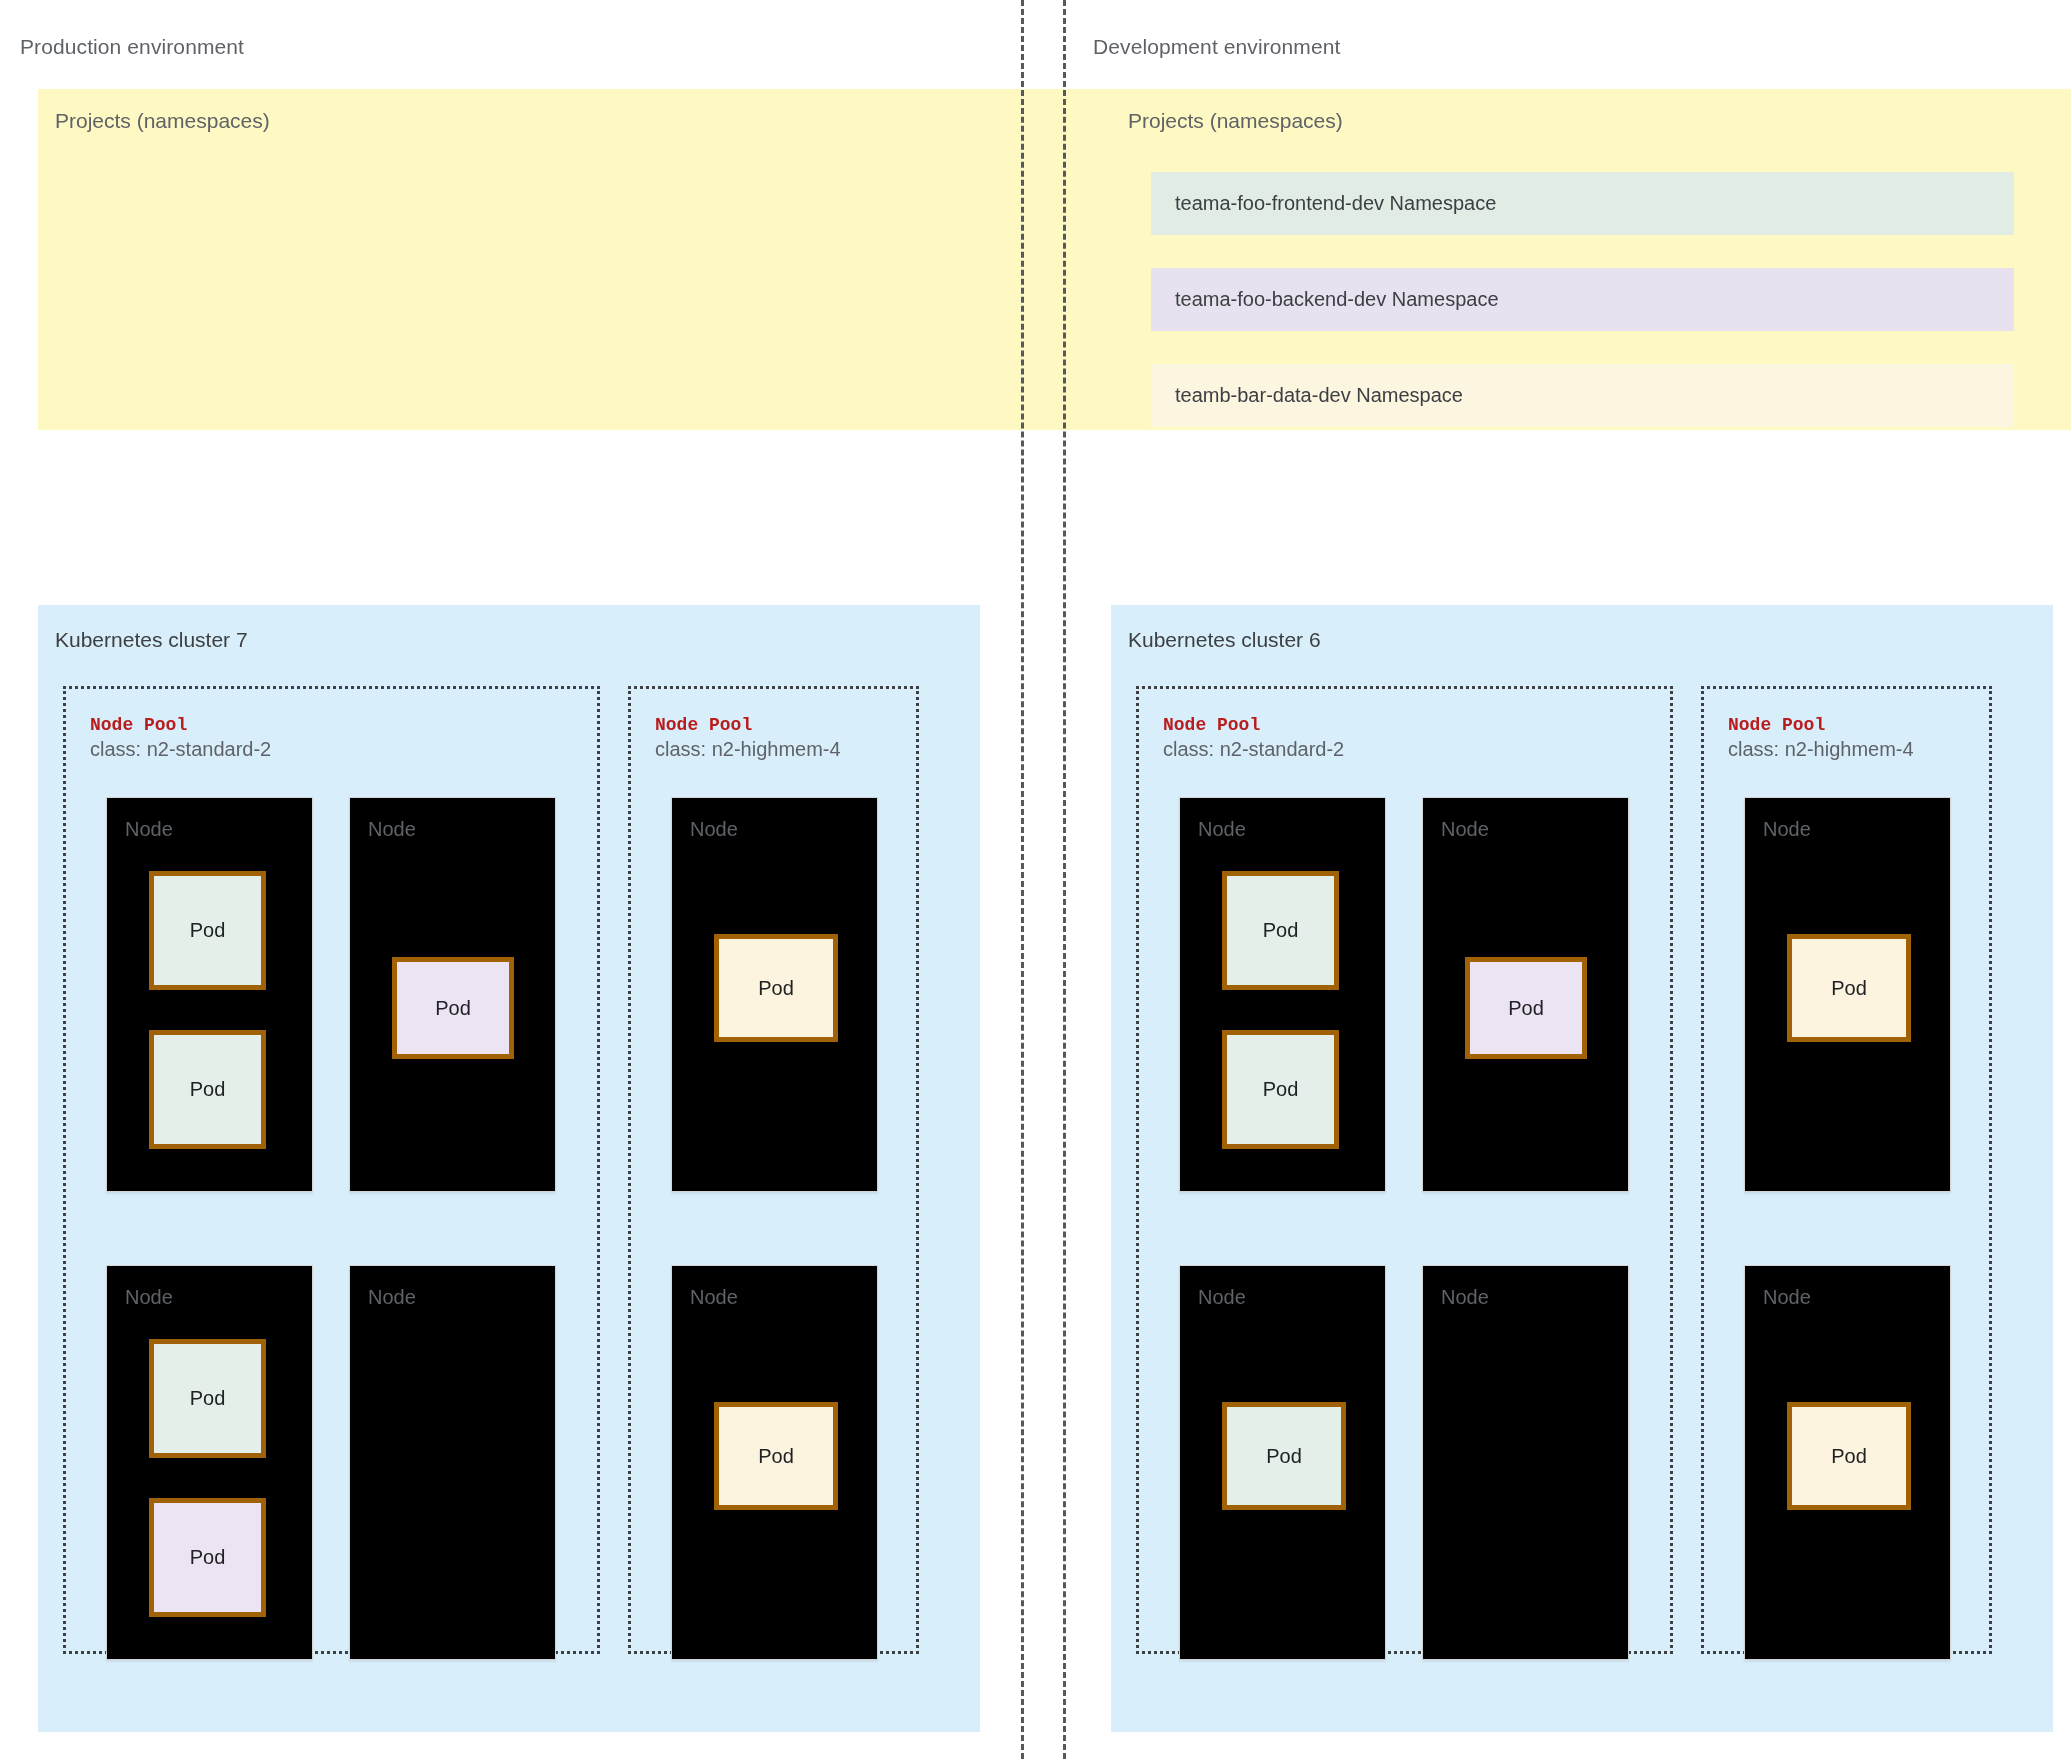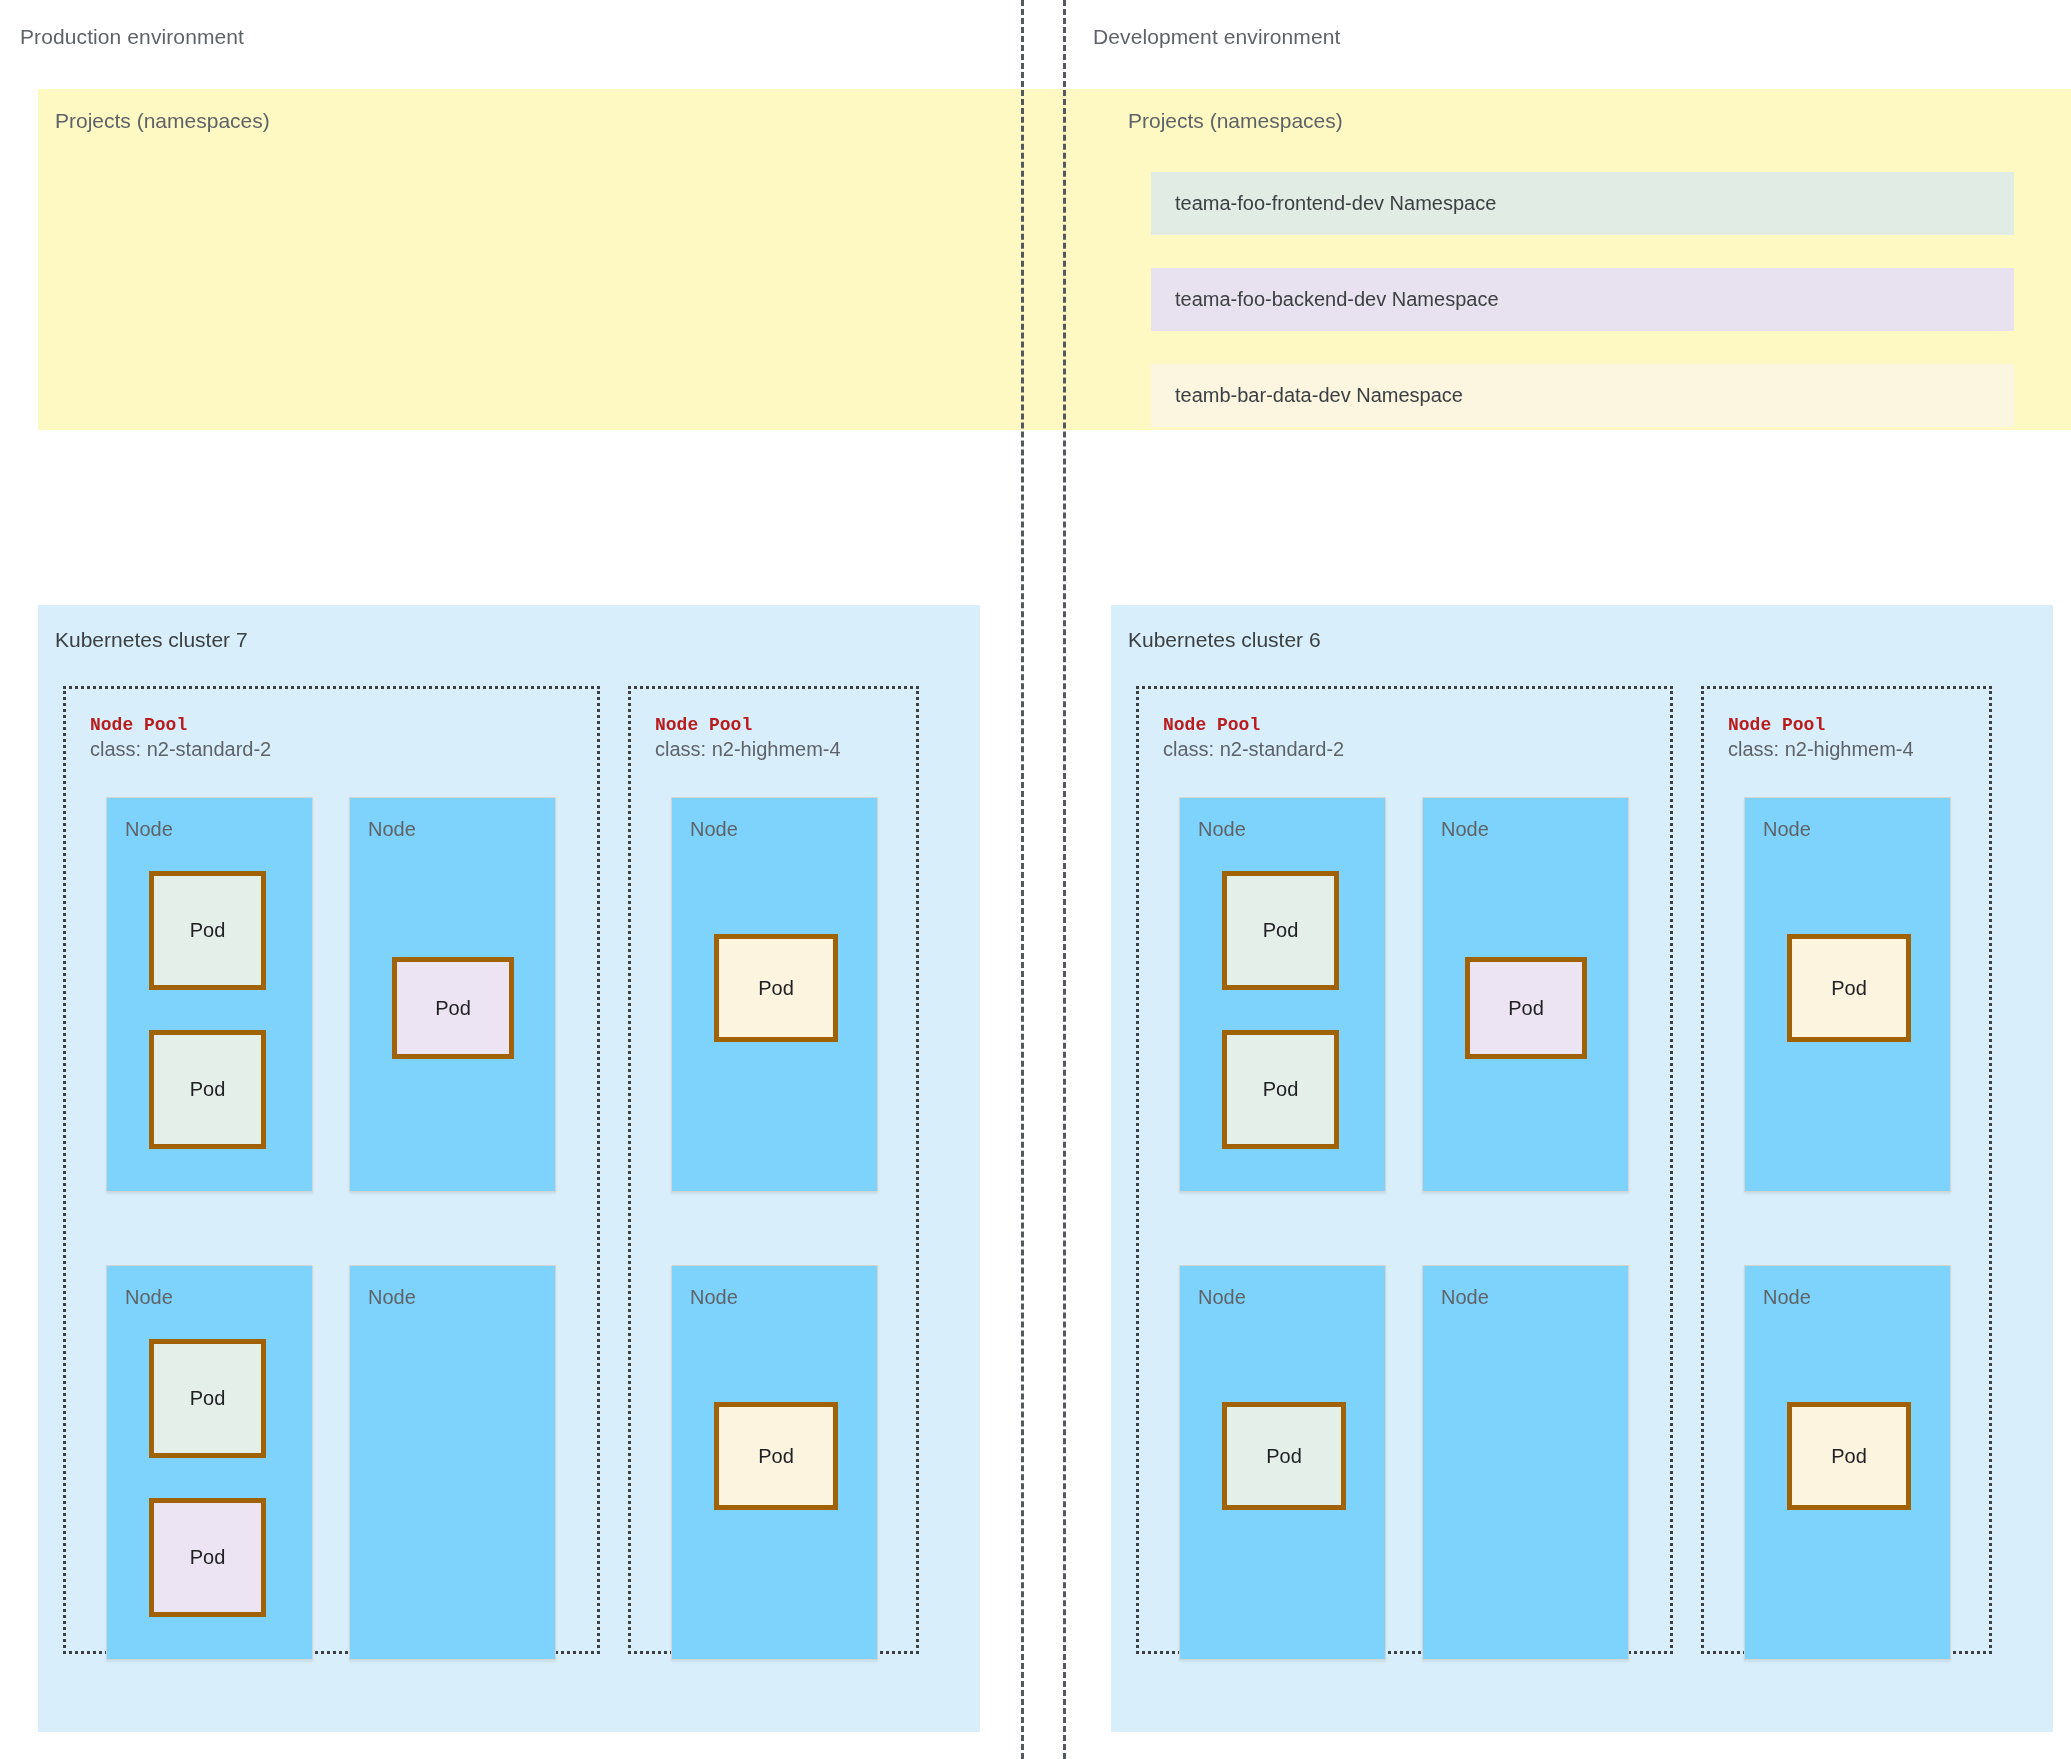--- a/index.html
+++ b/index.html
@@ -40,21 +40,21 @@
     top: 0;
     width: 999px;
     height: 1759px;
   }
   .env.prod { left: 0px; }
   .env.dev  { left: 1073px; }
 
   .env-title {
     position: absolute;
     left: 20px;
-    top: 25px;
+    top: 35px;
     font-size: 21px;
     color: #5f6368;
     letter-spacing: 0.1px;
     white-space: nowrap;
   }
 
   
   .projects-panel {
     position: absolute;
     left: 38px;
@@ -144,21 +144,21 @@
     position: absolute;
     left: 40px;
     top: 108px;
     right: 0;
     bottom: 0;
   }
   .node {
     position: absolute;
     width: 207px;
     height: 395px;
-    background: #7dd3fc;
+    background: #000000;
     border: 1px solid #d4d4d4;
     box-sizing: border-box;
     box-shadow: 0 2px 2px rgba(0,0,0,0.07);
   }
   .node.c0 { left: 0px; }
   .node.c1 { left: 243px; }
   .node.r0 { top: 0px; }
   .node.r1 { top: 468px; }
   .node-label {
     position: absolute;

